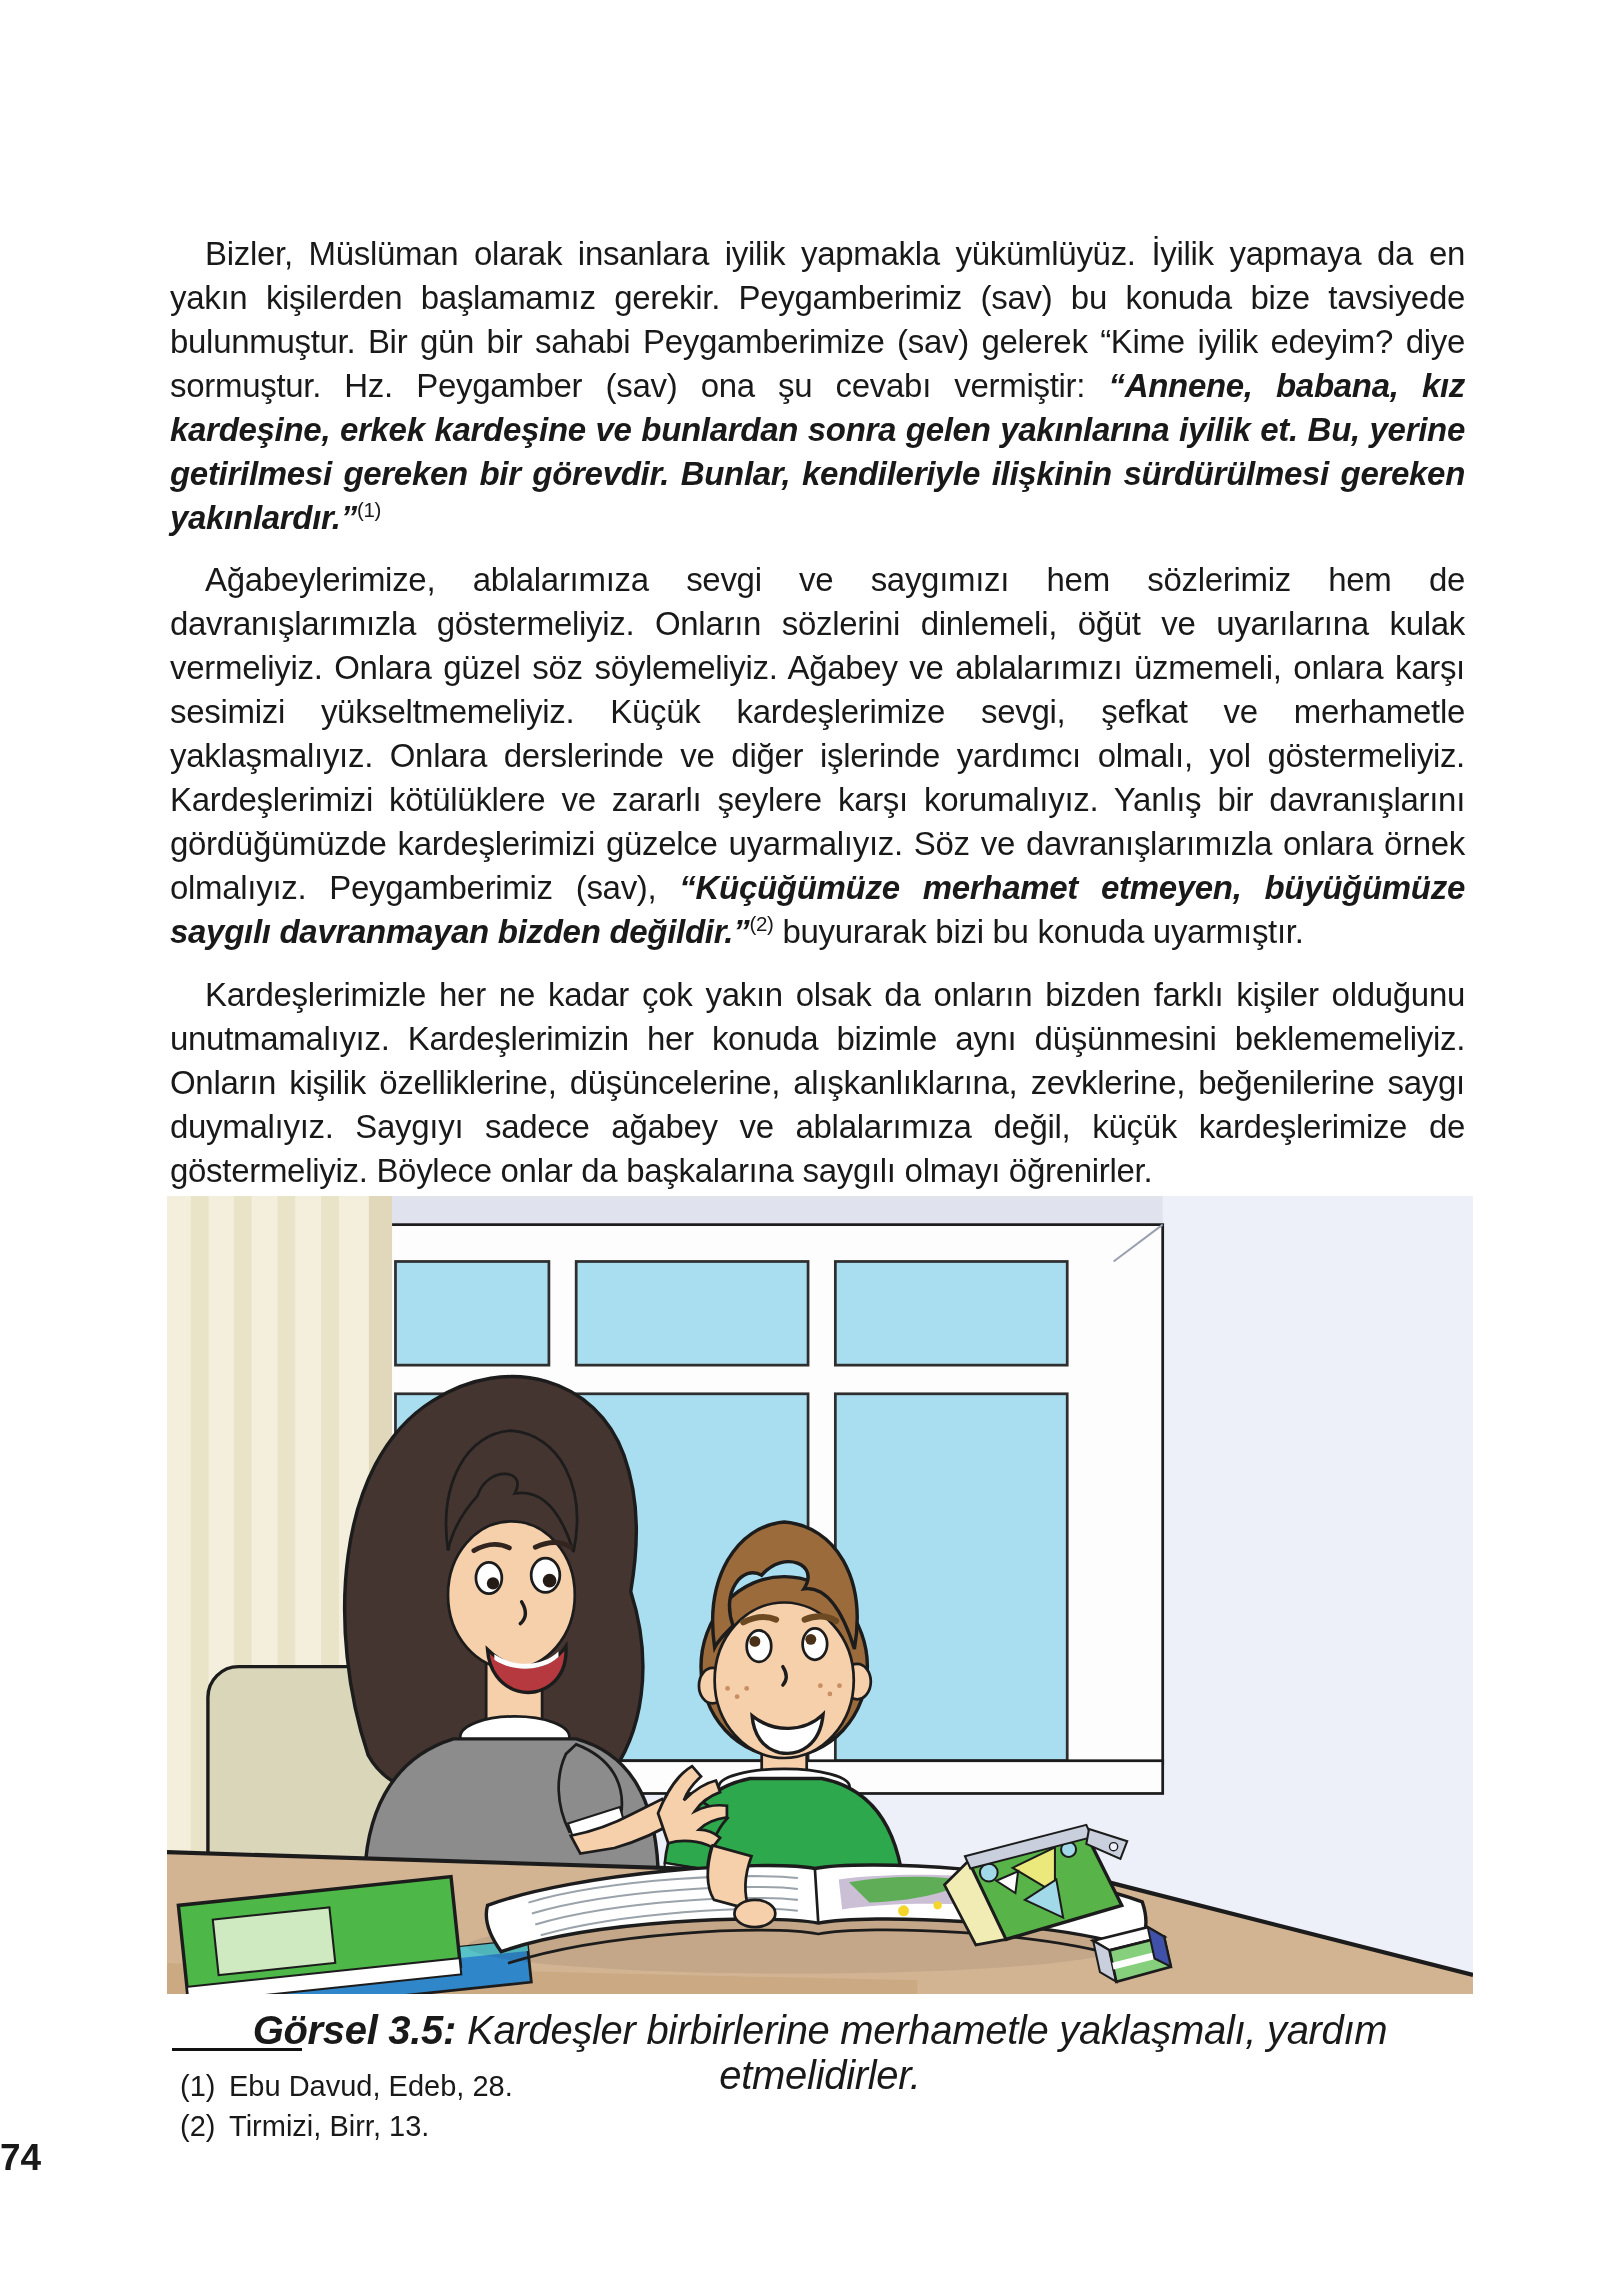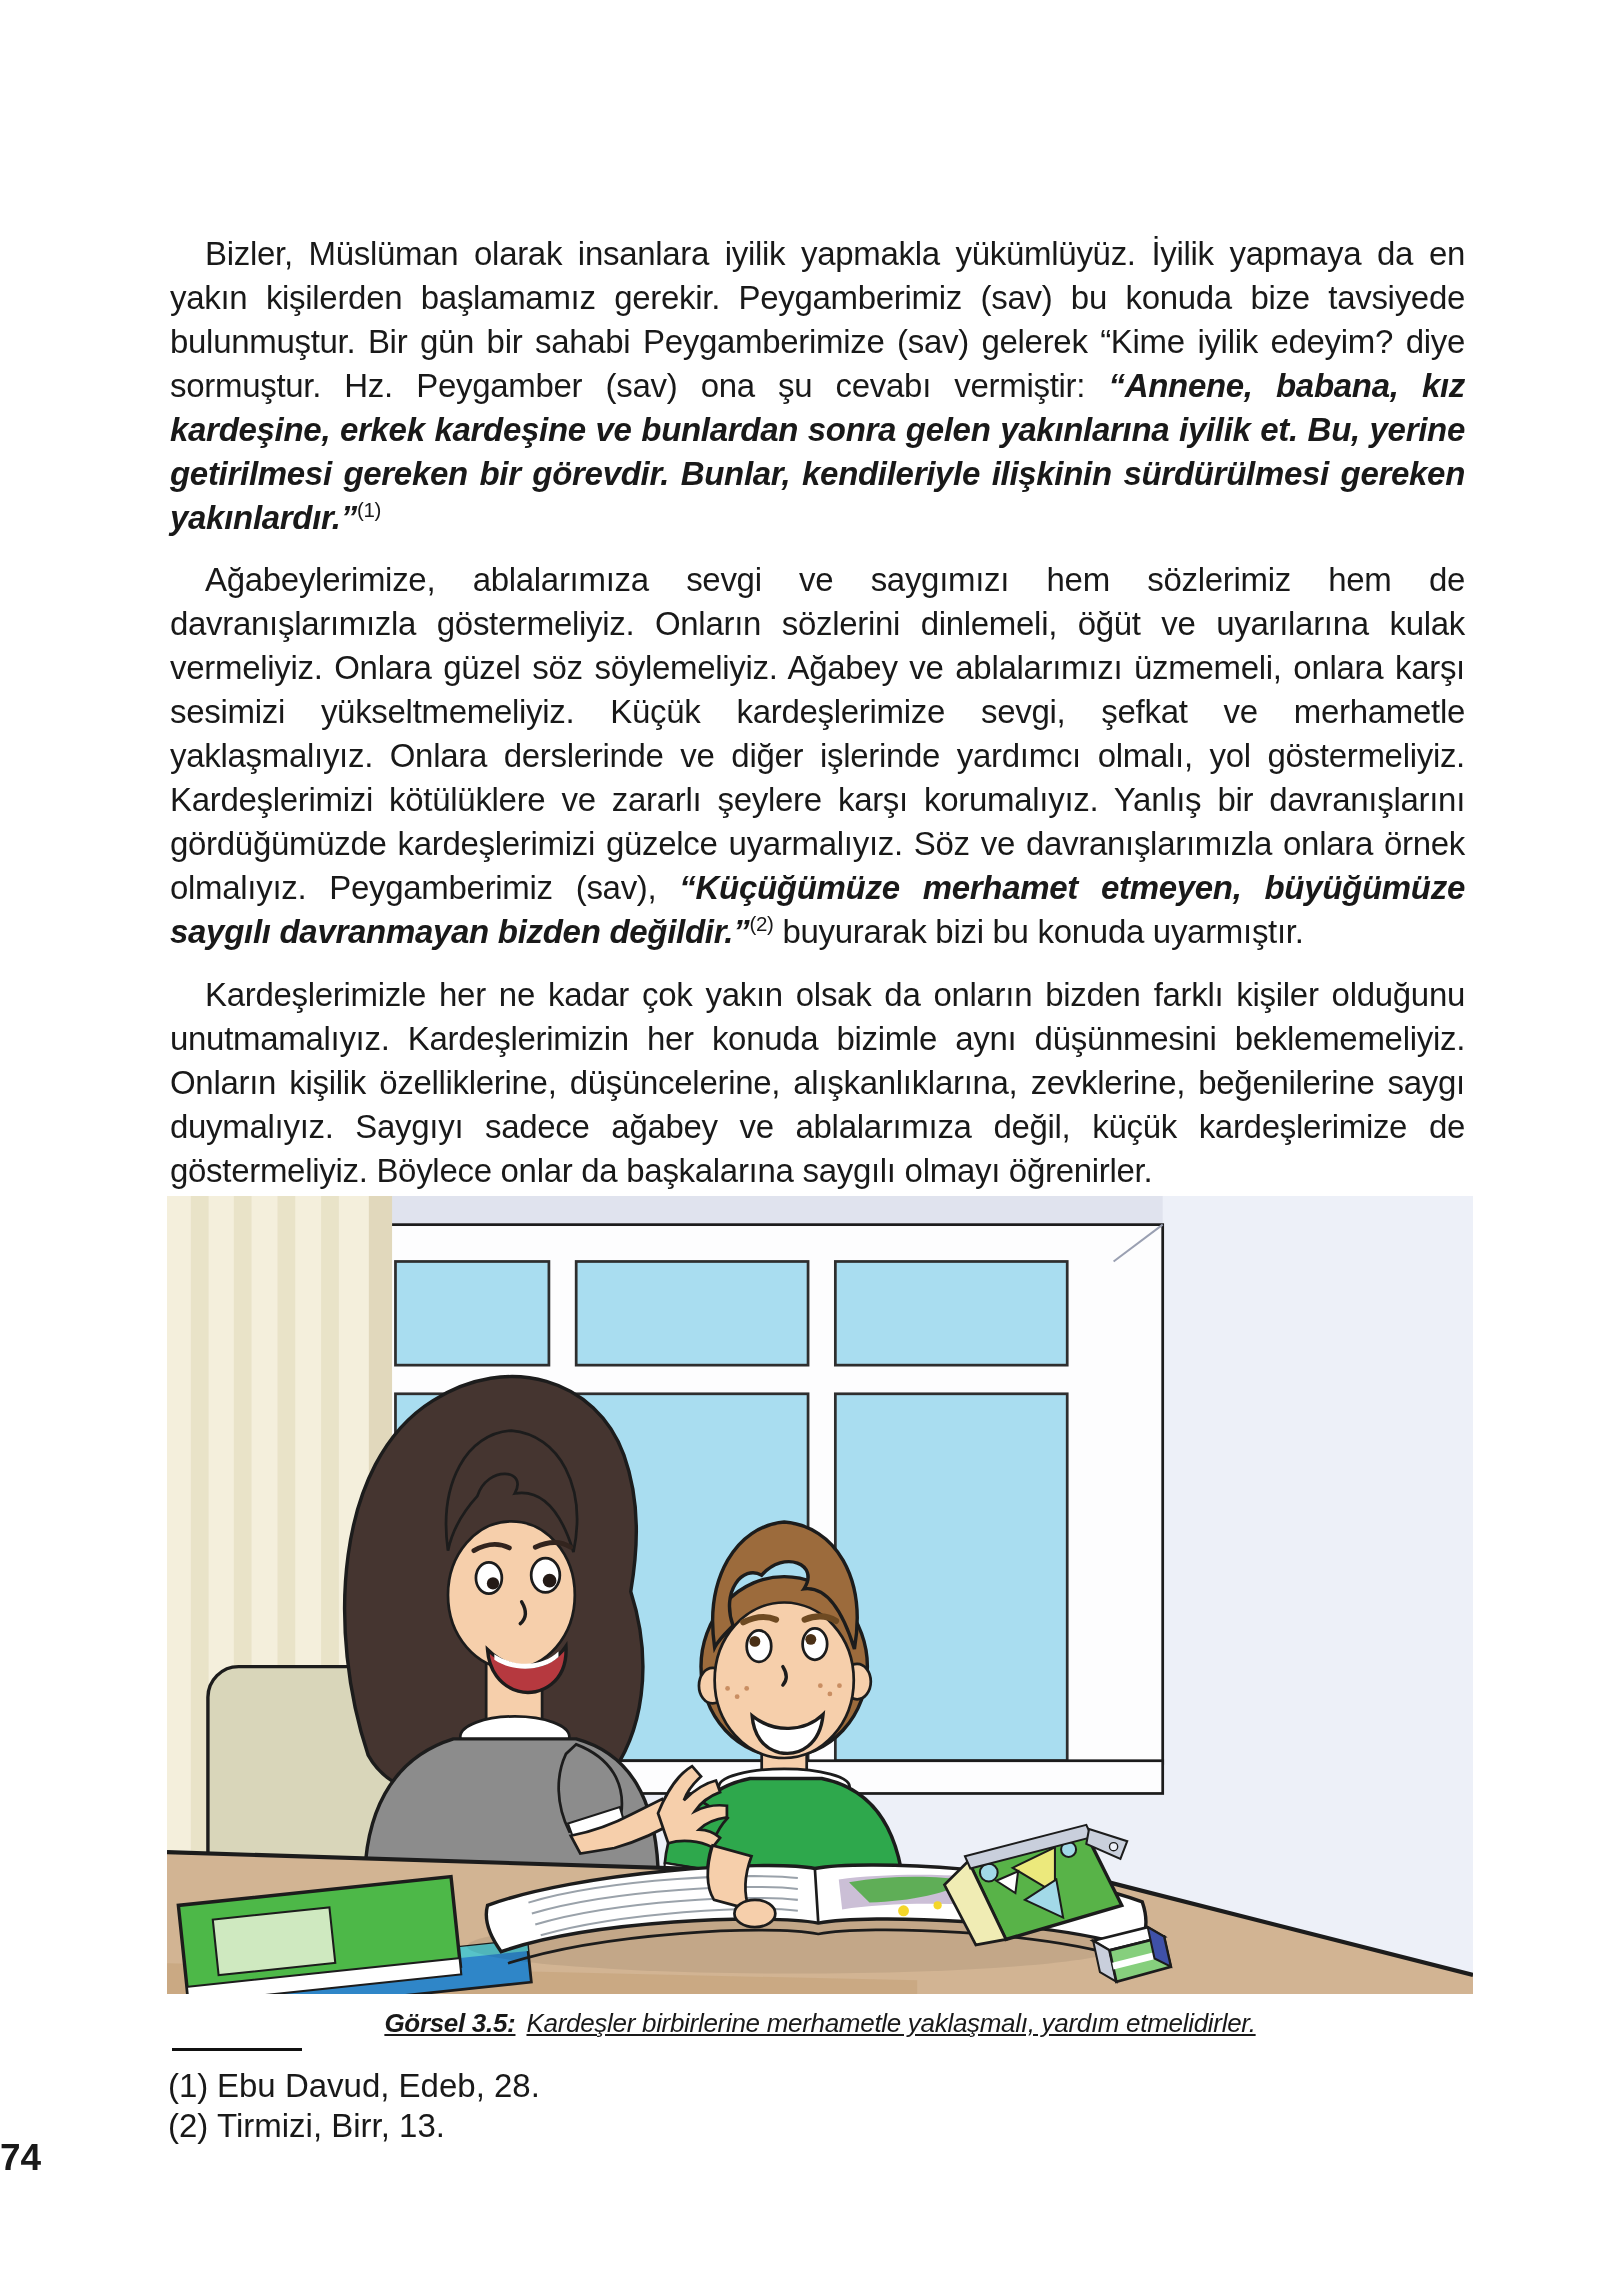--- a/index.html
+++ b/index.html
@@ -30,36 +30,35 @@
     position:absolute;
     left:167px; top:1196px;
     width:1306px; height:798px;
   }
   .figure svg{display:block;width:100%;height:100%;}
   .figure-caption{
     position:absolute;
     left:167px; top:2008px;
     width:1306px;
     text-align:center;
-    font-size:26px;
+    font-size:40px;
     font-style:italic;
     letter-spacing:-0.3px;
-    text-decoration:underline;
   }
   .cap-label{font-weight:bold;font-style:italic;margin-right:11px;}
   .fn-rule{
     position:absolute;
     left:172px; top:2048px;
     width:130px; height:3.4px;
     background:#111111;
   }
   .footnotes{
     position:absolute;
-    left:168px; top:2066px;
-    font-size:33px;
+    left:180px; top:2066px;
+    font-size:29px;
     line-height:40px;
   }
   .footnote{white-space:nowrap;}
   .fn-marker{display:inline-block;min-width:49px;}
   .page-number{
     position:absolute;
     left:0; top:2137px;
     width:100%;
     text-align:left;
     font-size:37px;

